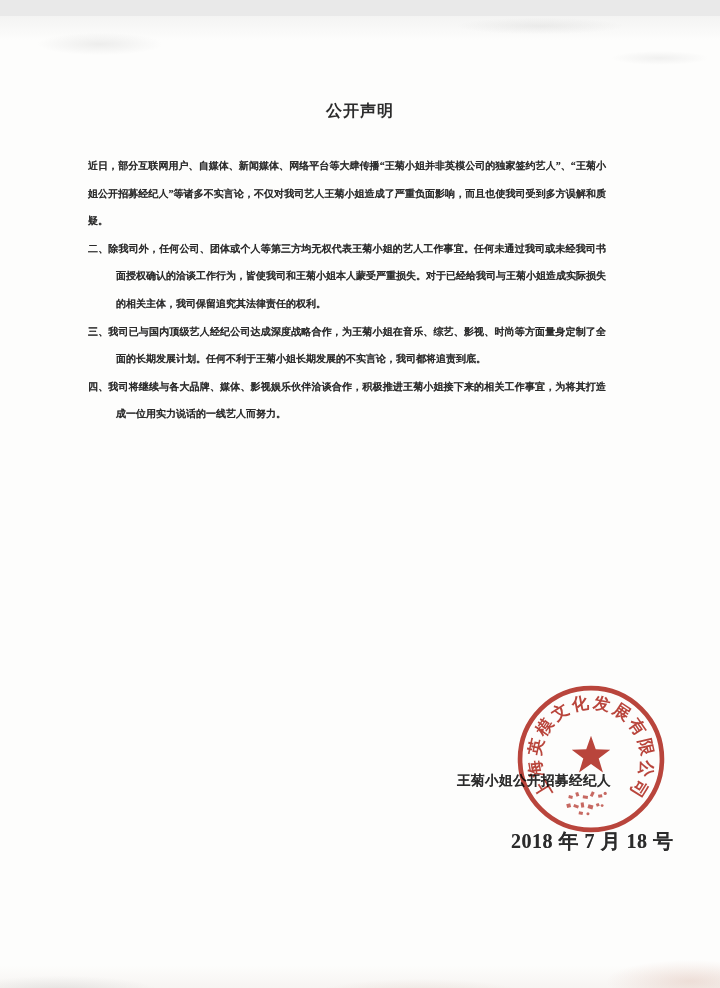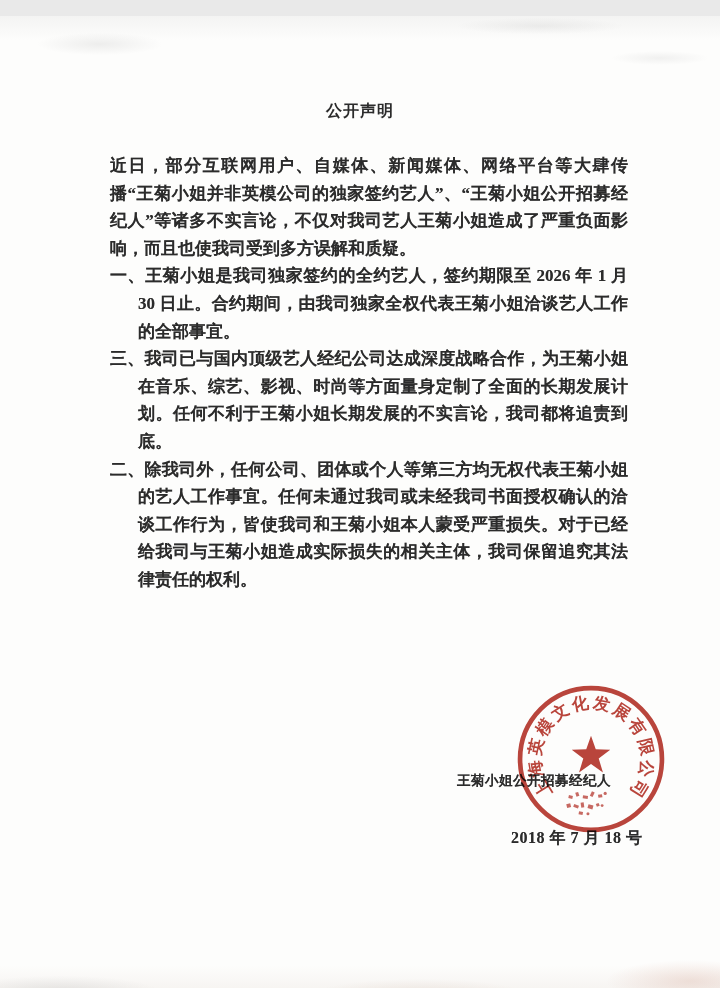--- a/index.html
+++ b/index.html
@@ -33,37 +33,37 @@
       radial-gradient(ellipse 160px 26px at 420px 78px, rgba(190,160,140,.22), transparent 70%),
       radial-gradient(ellipse 120px 30px at 690px 62px, rgba(205,150,130,.26), transparent 70%),
       linear-gradient(to top, rgba(200,180,165,.20), rgba(200,180,165,0) 45%);
   }
   .title{
     position:absolute;top:85px;left:0;width:100%;
     margin:0;text-align:center;
     font-size:16px;font-weight:700;letter-spacing:1px;
   }
   .body{
-    position:absolute;left:110px;top:136px;width:518px;
-    font-size:17px;line-height:27.6px;font-weight:600;
+    position:absolute;left:88px;top:136px;width:518px;
+    font-size:10px;line-height:27.6px;font-weight:600;
     text-align:justify;text-justify:inter-ideograph;
     text-shadow:0 0 .4px rgba(43,43,43,.55);
   }
   .body p{margin:0;}
   .item{padding-left:28px;text-indent:-28px;}
   .closing{margin-top:36px !important;}
   .assertion{margin-top:24px !important;}
   .company{
     position:absolute;left:457px;top:756px;
     font-size:13.5px;font-weight:600;letter-spacing:.5px;
     text-shadow:0 0 .4px rgba(43,43,43,.55);
   }
   .date{
     position:absolute;left:511px;top:812px;
-    font-size:16px;font-weight:600;letter-spacing:.5px;
+    font-size:20px;font-weight:600;letter-spacing:.5px;
     text-shadow:0 0 .4px rgba(43,43,43,.55);
   }
   .seal{
     position:absolute;left:516px;top:668px;
     width:150px;height:150px;
     mix-blend-mode:multiply;
     opacity:.92;
   }
   .seal-ring{fill:none;stroke:var(--seal-color);stroke-width:4.6;}
   .seal-star{fill:var(--seal-color);}
@@ -80,23 +80,23 @@
 <div class="page">
 
   <div class="scan-noise scan-noise-top"></div>
   <div class="scan-noise scan-noise-bottom"></div>
 
   <h1 class="title">公开声明</h1>
 
   <div class="body">
     <p>近日，部分互联网用户、自媒体、新闻媒体、网络平台等大肆传播“王菊小姐并非英模公司的独家签约艺人”、“王菊小姐公开招募经纪人”等诸多不实言论，不仅对我司艺人王菊小姐造成了严重负面影响，而且也使我司受到多方误解和质疑。</p>
 
-    <p class="item"><span>一、</span><span>王菊小姐是我司独家签约的全约艺人，签约期限至 2026 年 1 月 30 日止。合约期间，由我司独家全权代表王菊小姐洽谈艺人工作的全部事宜。</span></p>
+    <p class="item"><span>二、</span><span>除我司外，任何公司、团体或个人等第三方均无权代表王菊小姐的艺人工作事宜。任何未通过我司或未经我司书面授权确认的洽谈工作行为，皆使我司和王菊小姐本人蒙受严重损失。对于已经给我司与王菊小姐造成实际损失的相关主体，我司保留追究其法律责任的权利。</span></p>
     <p class="item"><span>三、</span><span>我司已与国内顶级艺人经纪公司达成深度战略合作，为王菊小姐在音乐、综艺、影视、时尚等方面量身定制了全面的长期发展计划。任何不利于王菊小姐长期发展的不实言论，我司都将追责到底。</span></p>
-    <p class="item"><span>二、</span><span>除我司外，任何公司、团体或个人等第三方均无权代表王菊小姐的艺人工作事宜。任何未通过我司或未经我司书面授权确认的洽谈工作行为，皆使我司和王菊小姐本人蒙受严重损失。对于已经给我司与王菊小姐造成实际损失的相关主体，我司保留追究其法律责任的权利。</span></p>
+    <p class="item"><span>四、</span><span>我司将继续与各大品牌、媒体、影视娱乐伙伴洽谈合作，积极推进王菊小姐接下来的相关工作事宜，为将其打造成一位用实力说话的一线艺人而努力。</span></p>
 
   </div>
 
   <div class="company">王菊小姐公开招募经纪人</div>
   <div class="date">2018 年 7 月 18 号</div>
 
   <svg class="seal" viewBox="0 0 148 148" aria-hidden="true">
     <circle class="seal-ring" cx="74" cy="74" r="70"></circle>
     <polygon class="seal-star" points="74,51 78.7,64.5 93,64.8 81.6,73.5 85.8,87.2 74,79 62.2,87.2 66.4,73.5 55,64.8 69.3,64.5"></polygon>
     <g class="seal-arc">

